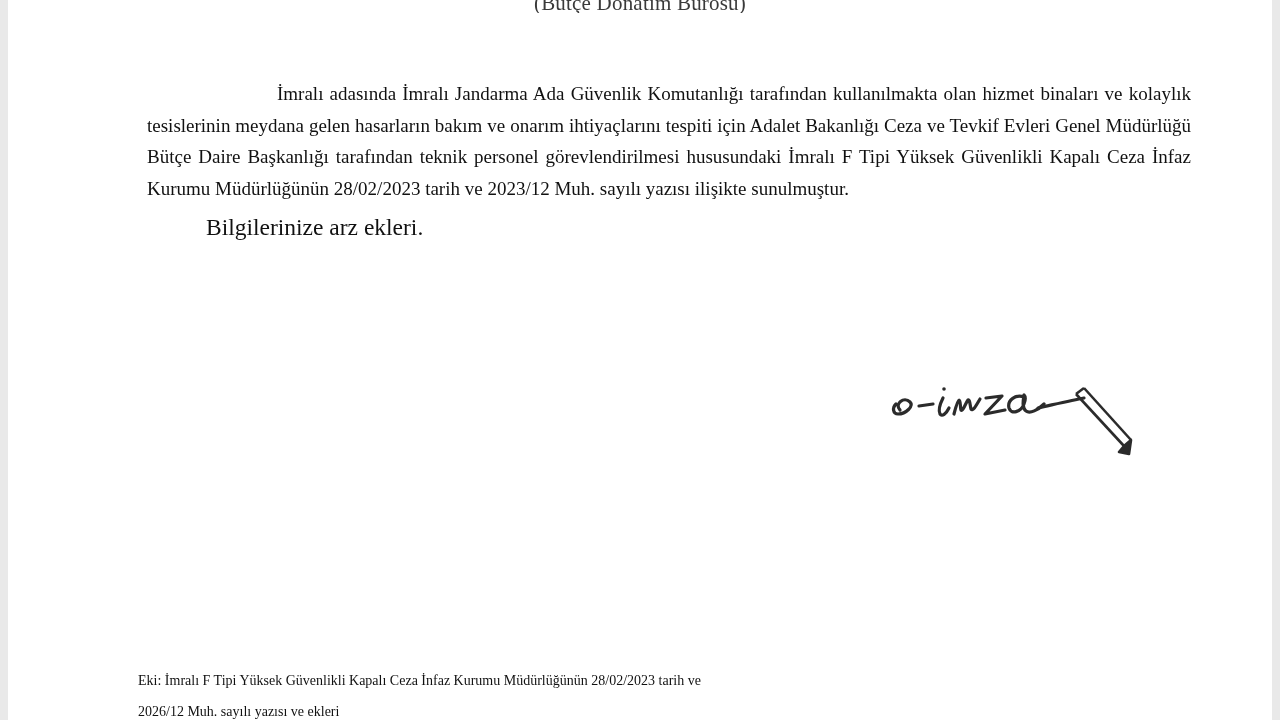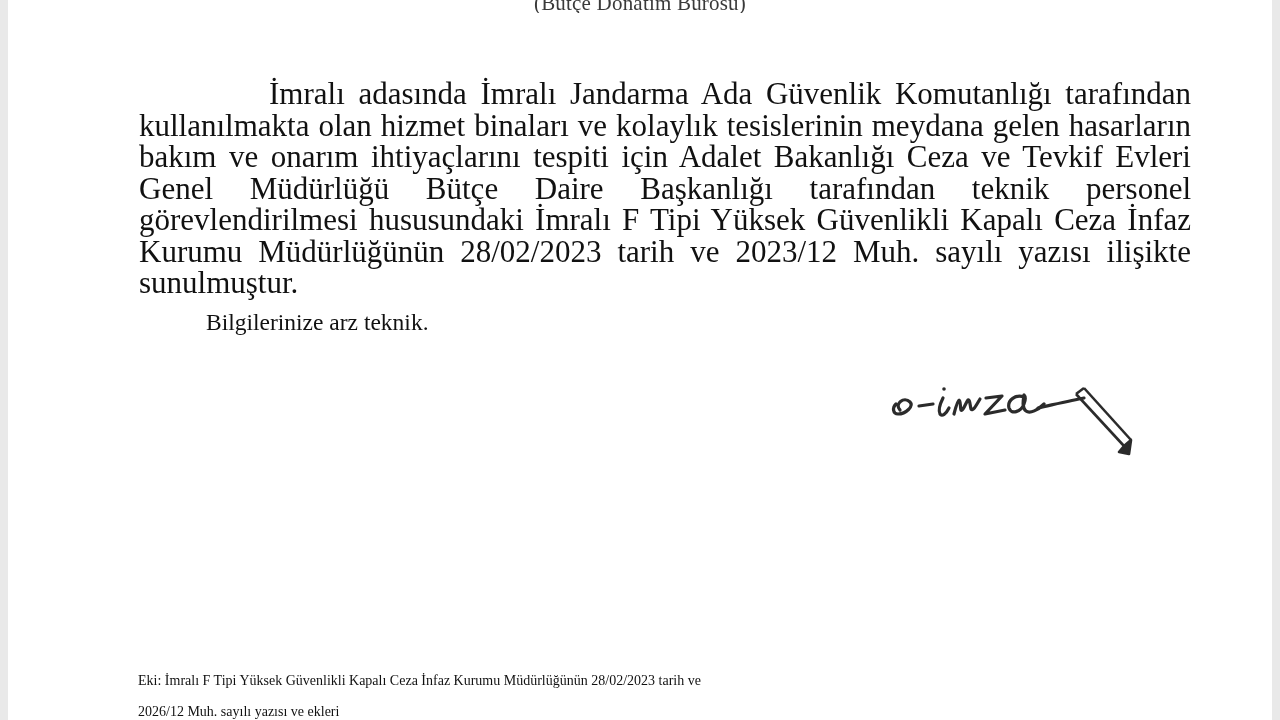--- a/index.html
+++ b/index.html
@@ -56,25 +56,25 @@
   }
 
   .body-block {
     position: absolute;
     left: 123px;
     top: 78px;
     width: 1060px;
   }
 
   .para {
-    font-size: 31px;
+    font-size: 19px;
     line-height: 31.5px;
     text-align: justify;
     text-justify: inter-word;
-    margin: 0 0 4px 8px;
+    margin: 0 0 4px 16px;
     color: #111111;
   }
   .para.indent {
     text-indent: 130px;
   }
 
   .closing {
     font-size: 23.5px;
     line-height: 31.5px;
     margin: 8px 0 0 0;
@@ -115,21 +115,21 @@
   <div class="margin-bar left"></div>
   <div class="margin-bar right"></div>
 
   <div class="paper">
 
     <div class="header-fragment">(Bütçe Donatım Bürosu)</div>
 
     <div class="body-block">
       <p class="para indent">İmralı adasında İmralı Jandarma Ada Güvenlik Komutanlığı tarafından kullanılmakta olan hizmet binaları ve kolaylık tesislerinin meydana gelen hasarların bakım ve onarım ihtiyaçlarını tespiti için Adalet Bakanlığı Ceza ve Tevkif Evleri Genel Müdürlüğü Bütçe Daire Başkanlığı tarafından teknik personel görevlendirilmesi hususundaki İmralı F Tipi Yüksek Güvenlikli Kapalı Ceza İnfaz Kurumu Müdürlüğünün 28/02/2023 tarih ve 2023/12 Muh. sayılı yazısı ilişikte sunulmuştur.</p>
 
-      <p class="closing">Bilgilerinize arz teknik.</p>
+      <p class="closing">Bilgilerinize arz ekleri.</p>
     </div>
 
     <div class="signature">
       <svg width="260" height="115" viewBox="0 0 260 115" xmlns="http://www.w3.org/2000/svg">
         <g fill="none" stroke="#2b2b2b" stroke-width="3.2" stroke-linecap="round" stroke-linejoin="round">
 
           <path d="M12,40 C6,34 16,26 22,32 C26,36 18,44 10,44 C5,44 4,38 8,34"></path>
 
           <path d="M31,36 L45,34"></path>
 

